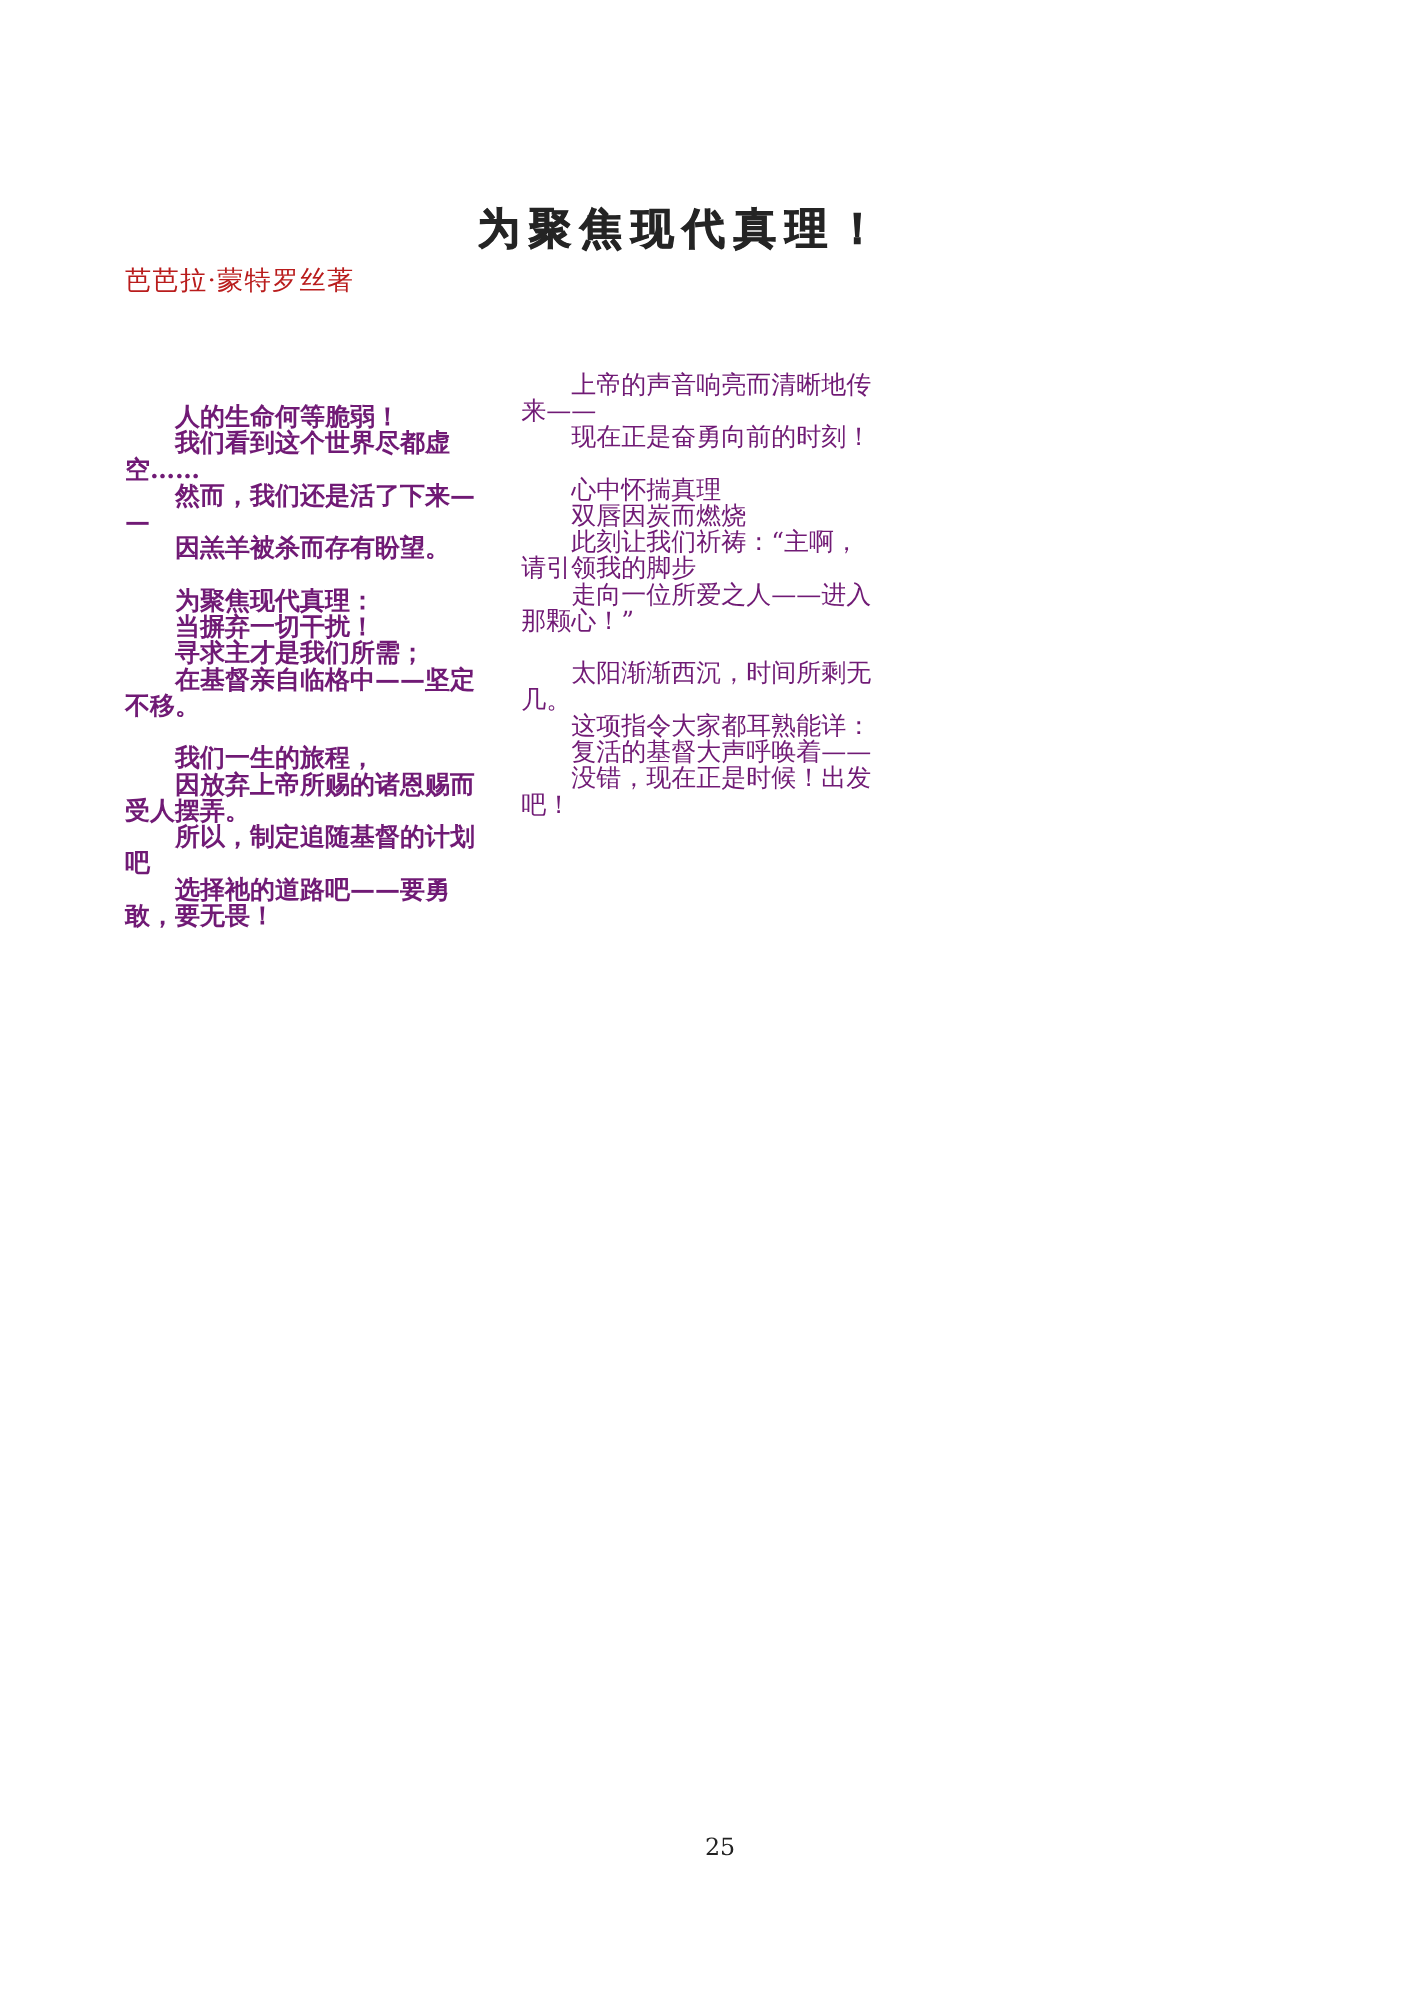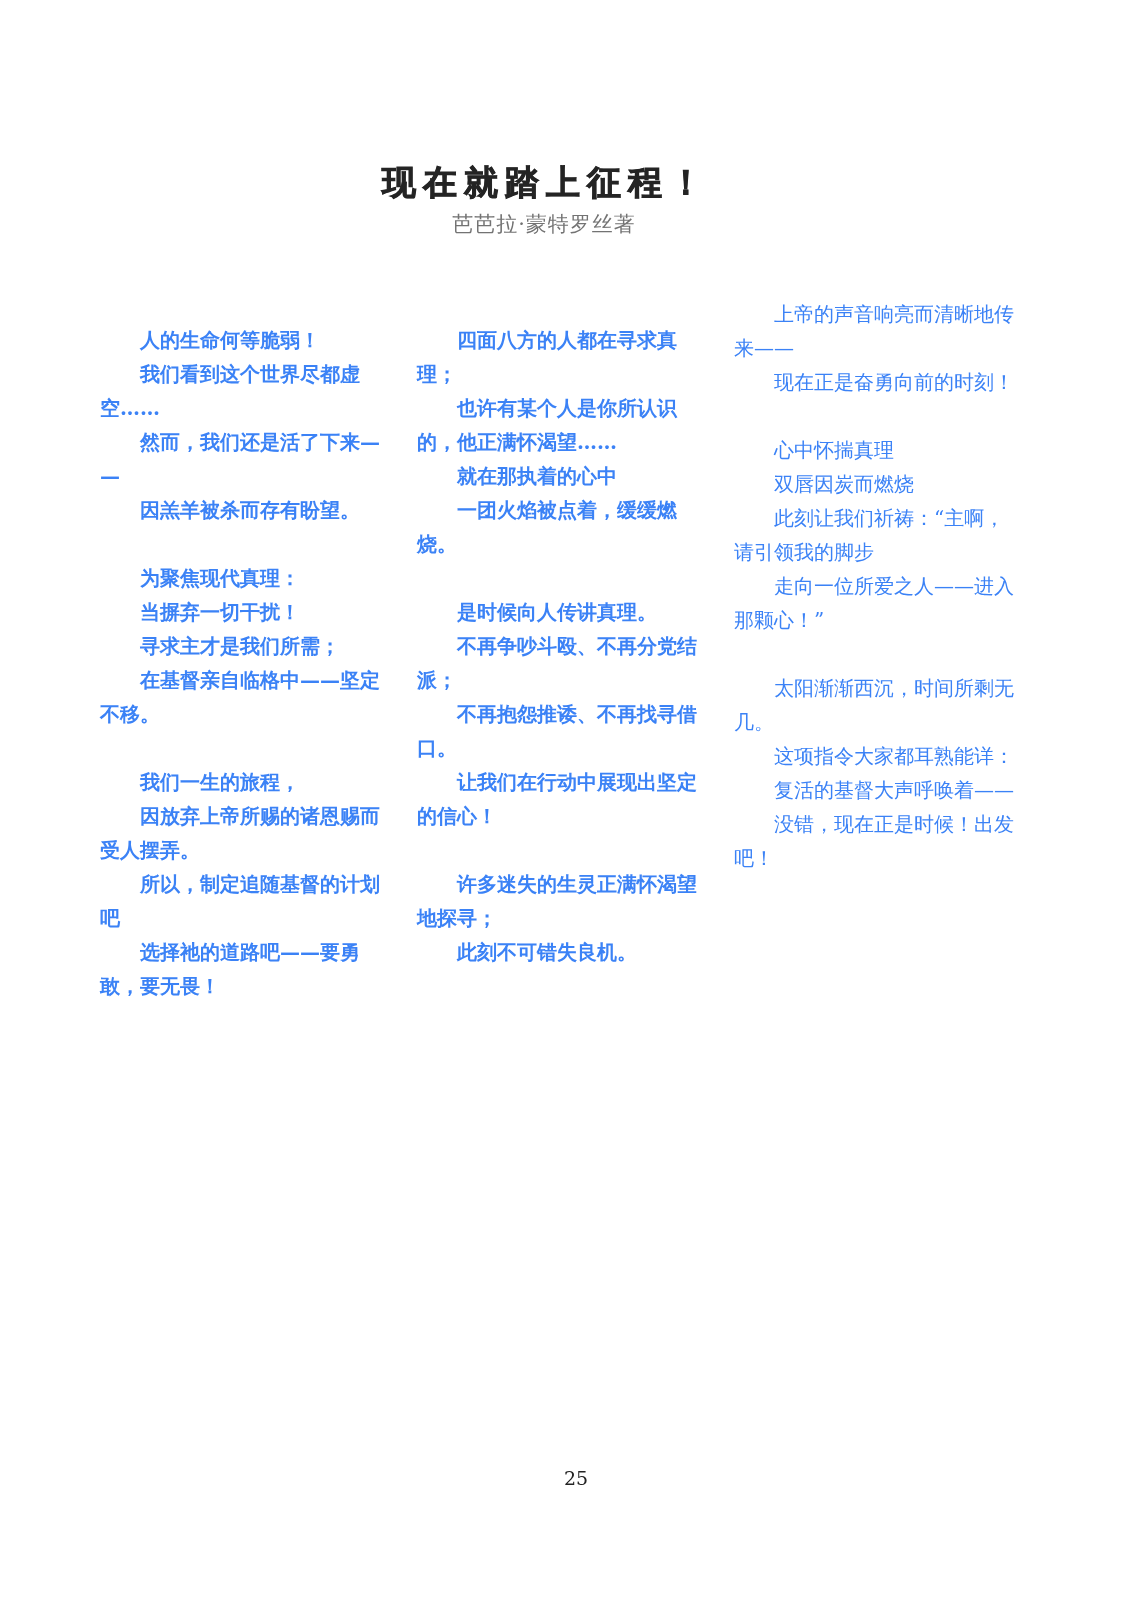--- a/index.html
+++ b/index.html
@@ -29,61 +29,61 @@
     letter-spacing: 7px;
     color: #242424;
     -webkit-text-stroke: 0.8px #242424;
     white-space: nowrap;
   }
   .byline {
     position: absolute;
     top: 210px;
     left: 100px;
     width: 888px;
-    text-align: center;
+    text-align: left;
     font-size: 21px;
     letter-spacing: 1px;
-    color: #737373;
+    color: #b91c1c;
   }
   .columns {
     position: absolute;
     left: 100px;
     top: 297px;
     width: 928px;
     display: flex;
     gap: 24px;
     align-items: flex-start;
   }
   .col {
     width: 293px;
     font-size: 20px;
-    line-height: 34px;
+    line-height: 21px;
     white-space: pre-line;
     text-align: left;
-    color: #3b82f6;
+    color: #701a75;
   }
   .col.pad-top {
     padding-top: 26px;
     font-weight: bold;
   }
   .pagenum {
     position: absolute;
     top: 1467px;
     left: 0;
     width: 1152px;
     text-align: center;
     font-size: 19px;
     color: #222222;
   }
 </style>
 </head>
 <body>
 
 <div class="page">
-  <h1 class="title">现在就踏上征程！</h1>
+  <h1 class="title">为聚焦现代真理！</h1>
   <div class="byline">芭芭拉·蒙特罗丝著</div>
   <div class="columns">
     <div class="col pad-top">　　人的生命何等脆弱！
 　　我们看到这个世界尽都虚
 空……
 　　然而，我们还是活了下来—
 —
 　　因羔羊被杀而存有盼望。
 &nbsp;
 　　为聚焦现代真理：
@@ -92,39 +92,20 @@
 　　在基督亲自临格中——坚定
 不移。
 &nbsp;
 　　我们一生的旅程，
 　　因放弃上帝所赐的诸恩赐而
 受人摆弄。
 　　所以，制定追随基督的计划
 吧
 　　选择祂的道路吧——要勇
 敢，要无畏！</div>
-    <div class="col pad-top">　　四面八方的人都在寻求真
-理；
-　　也许有某个人是你所认识
-的，他正满怀渴望……
-　　就在那执着的心中
-　　一团火焰被点着，缓缓燃
-烧。
-&nbsp;
-　　是时候向人传讲真理。
-　　不再争吵斗殴、不再分党结
-派；
-　　不再抱怨推诿、不再找寻借
-口。
-　　让我们在行动中展现出坚定
-的信心！
-&nbsp;
-　　许多迷失的生灵正满怀渴望
-地探寻；
-　　此刻不可错失良机。</div>
     <div class="col">　　上帝的声音响亮而清晰地传
 来——
 　　现在正是奋勇向前的时刻！
 &nbsp;
 　　心中怀揣真理
 　　双唇因炭而燃烧
 　　此刻让我们祈祷：“主啊，
 请引领我的脚步
 　　走向一位所爱之人——进入
 那颗心！”

